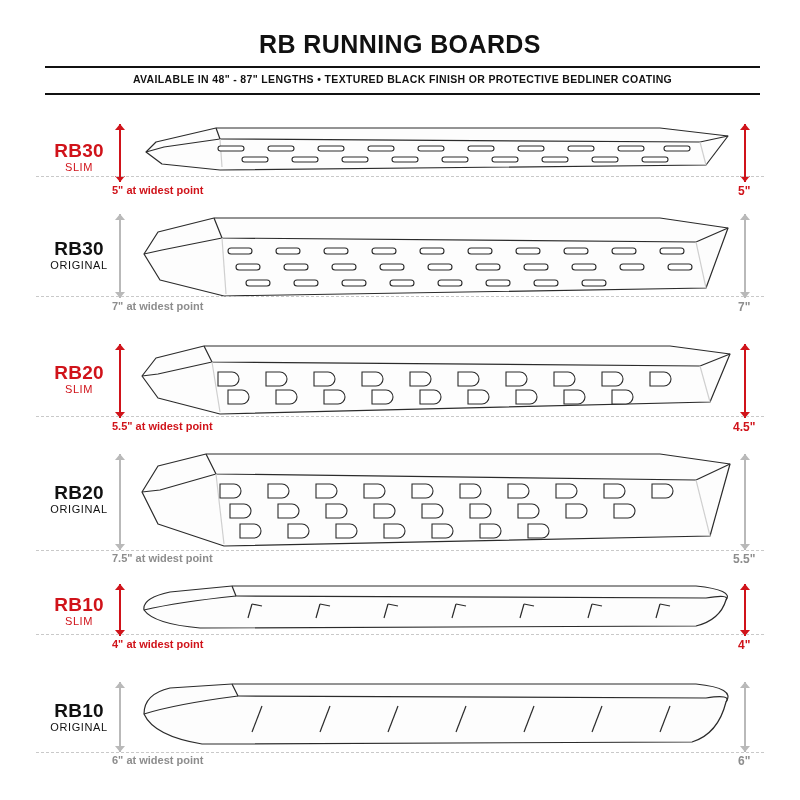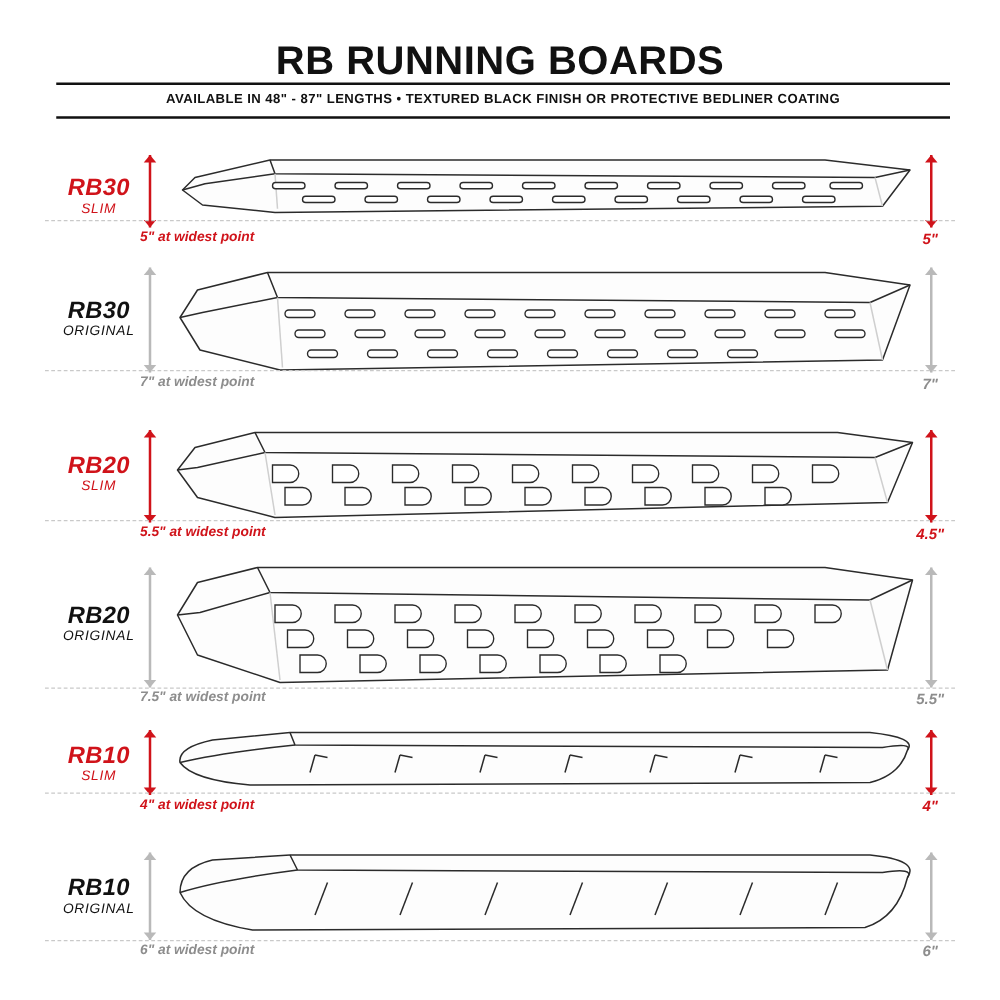--- a/index.html
+++ b/index.html
@@ -2,33 +2,33 @@
 <html><head>
 <meta charset="utf-8">
 <style>
   html,body{margin:0;padding:0;background:#ffffff;}
   body{width:800px;height:800px;font-family:"Liberation Sans",sans-serif;color:#111;position:relative;overflow:hidden;}
   .page{width:800px;height:800px;position:relative;}
 
   
   .title{
     position:absolute;top:30px;left:0;width:800px;text-align:center;
-    font-size:32px;font-weight:bold;letter-spacing:.4px;color:#111;
+    font-size:25px;font-weight:bold;letter-spacing:.4px;color:#111;
   }
   .rule{position:absolute;left:45px;width:715px;height:2px;background:#111;}
   .rule.r1{top:66px;}
   .rule.r2{top:93px;}
   .subtitle{
     position:absolute;top:73px;left:45px;width:715px;text-align:center;
     font-size:10.5px;font-weight:bold;letter-spacing:.35px;color:#111;
     white-space:nowrap;
   }
 
   
-  .row{position:absolute;left:0;width:648px;font-style:italic;}
+  .row{position:absolute;left:0;width:648px;}
   .row .sep{position:absolute;left:36px;width:728px;border-top:1px dashed #c9c9c9;}
 
   .lbl{position:absolute;left:36px;width:86px;text-align:center;}
   .lbl .name{font-size:19px;font-weight:bold;line-height:21px;letter-spacing:.2px;}
   .lbl .sub{font-size:11px;line-height:13px;letter-spacing:.6px;}
   .red .name,.red .sub{color:#d0131a;}
   .blk .name,.blk .sub{color:#111;}
 
   
   .larrow{position:absolute;width:10px;}

